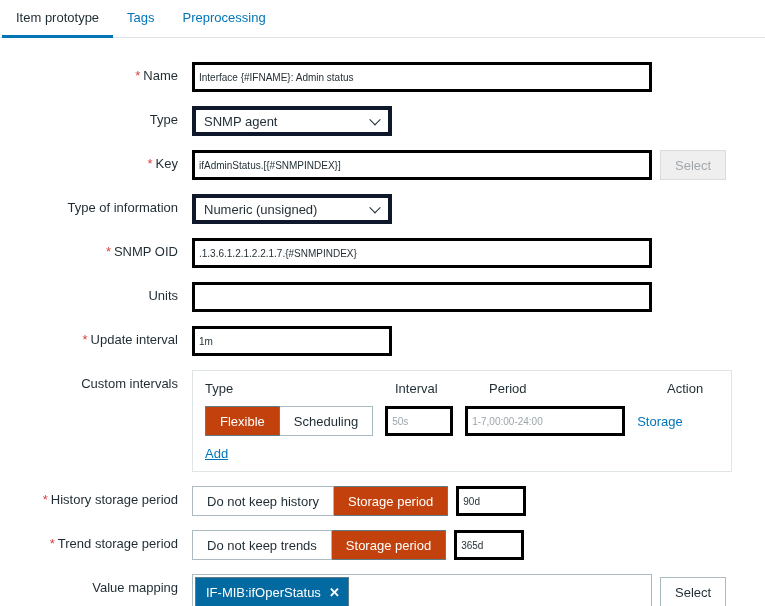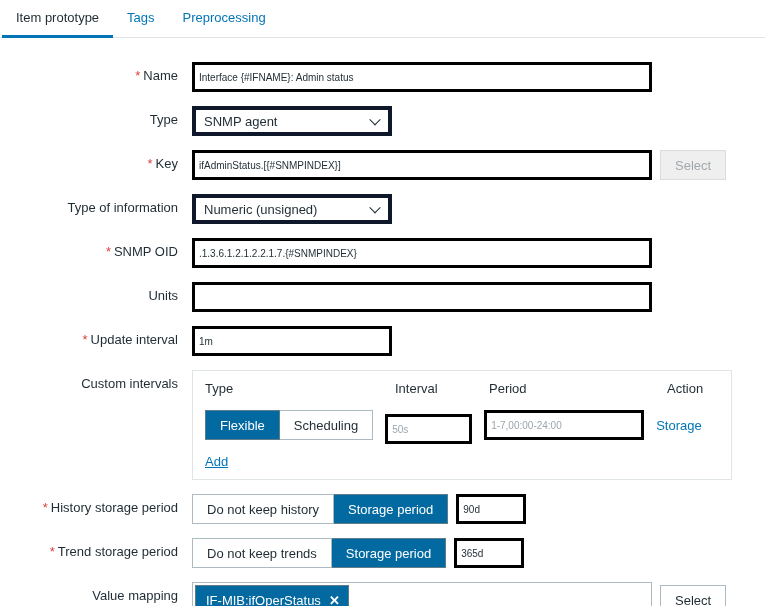--- a/index.html
+++ b/index.html
@@ -117,21 +117,21 @@
     background: #fff;
     padding: 0 14px;
     font-size: 13px;
     color: #1f2c33;
     display: inline-flex;
     align-items: center;
     cursor: pointer;
   }
   .seg + .seg { border-left: none; }
   .seg.active {
-    background: #0369a1;
+    background: #c2410c;
     border-color: #5f7c8a;
     color: #fff;
   }
   .ci-box {
     border: 1px solid #dfe4e7;
     padding: 10px 12px 10px 12px;
     width: 540px;
   }
   .ci-head {
     display: flex;
@@ -251,21 +251,21 @@
           <div class="ci-col-type">Type</div>
           <div class="ci-col-int">Interval</div>
           <div class="ci-col-per">Period</div>
           <div class="ci-col-act">Action</div>
         </div>
         <div class="ci-row">
           <div class="seg-group">
             <div class="seg active">Flexible</div>
             <div class="seg">Scheduling</div>
           </div>
-          <input type="text" style="width: 87px; margin-top: 8px;" placeholder="50s">
+          <input type="text" style="width: 68px;" placeholder="50s">
           <input type="text" style="width: 160px;" placeholder="1-7,00:00-24:00">
           <span class="link">Storage</span>
         </div>
         <span class="link u">Add</span>
       </div>
     </div>
   </div>
 
   <div class="row">
     <div class="label"><span class="req">*</span><span>History storage period</span></div>

